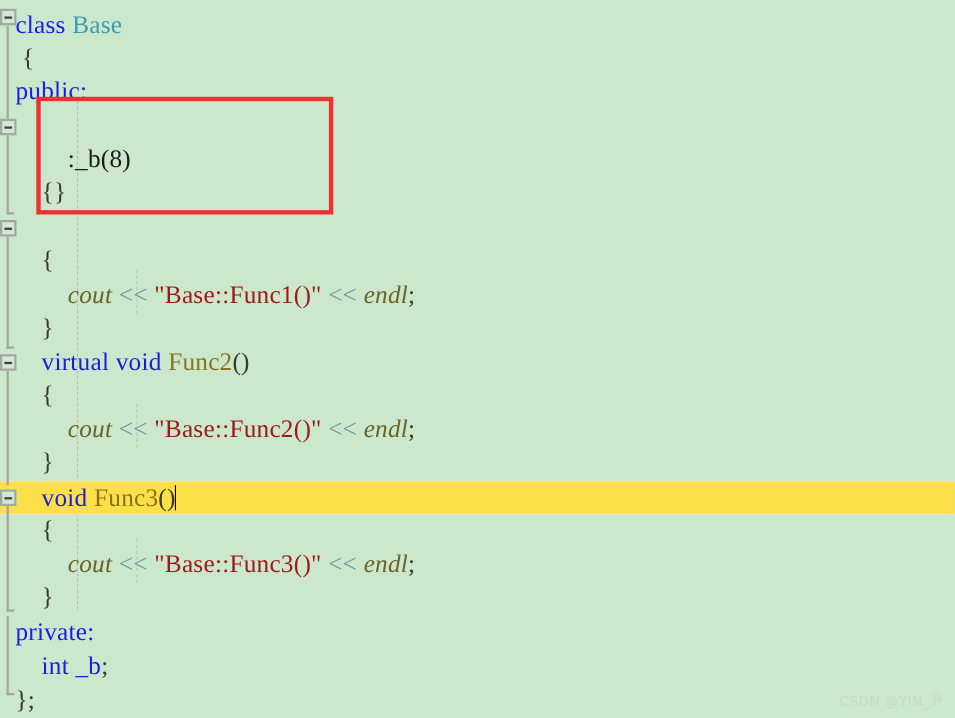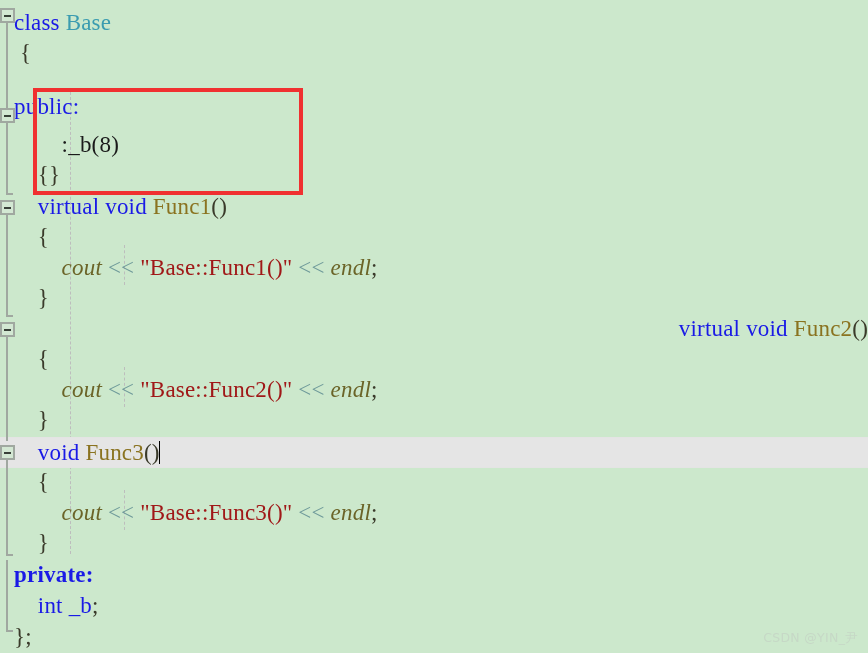--- a/index.html
+++ b/index.html
@@ -85,21 +85,21 @@
     width: 868px;
     height: 30.5px;
     line-height: 30.5px;
     font-size: 23px;
     white-space: pre;
     letter-spacing: 0.2px;
   }
   .line .txt { padding-left: 14px; display: inline-block; }
 
   .line.current {
-    background: #e5e5e5;
+    background: #fde047;
     border-top: 1px solid #e4e4e4;
     border-bottom: 1px solid #e4e4e4;
     box-sizing: border-box;
   }
 
   
   .kw    { color: #1a1ae6; }
   .type  { color: #3b9cb0; }
   .fn    { color: #8a7320; }
   .str   { color: #a01818; }
@@ -165,36 +165,35 @@
   <div class="code-layer" id="guides">
       <div class="indent-guide" style="left: 70px; top: 92px; height: 462px;"></div>
       <div class="indent-guide" style="left: 124px; top: 245px; height: 40px;"></div>
       <div class="indent-guide" style="left: 124px; top: 367px; height: 40px;"></div>
       <div class="indent-guide" style="left: 124px; top: 490px; height: 40px;"></div>
     </div>
 
   <div class="code-layer" id="lines">
       <div class="line" style="top: 8px;"><span class="txt"><span class="kw">class</span><span class="plain"> </span><span class="type">Base</span></span></div>
       <div class="line" style="top: 38px;"><span class="txt"><span class="punct"> {</span></span></div>
-      <div class="line" style="top: 68px; margin-top: 24px;"><span class="txt"><span class="kw">public:</span></span></div>
+      <div class="line" style="top: 68px;"><span class="txt"><span class="kw">public:</span></span></div>
       <div class="line" style="top: 130px;"><span class="txt"><span class="plain">        :_b(8)</span></span></div>
       <div class="line" style="top: 160px;"><span class="txt"><span class="punct">    {}</span></span></div>
-      <div class="line" style="top: 192px;"><span class="txt"><span class="kw">    virtual void </span><span class="fn">Func1</span><span class="punct">()</span></span></div>
       <div class="line" style="top: 222px;"><span class="txt"><span class="punct">    {</span></span></div>
       <div class="line" style="top: 253px;"><span class="txt"><span class="id">        cout </span><span class="op">&lt;&lt;</span><span class="plain"> </span><span class="str">"Base::Func1()"</span><span class="plain"> </span><span class="op">&lt;&lt;</span><span class="plain"> </span><span class="id">endl</span><span class="punct">;</span></span></div>
       <div class="line" style="top: 283px;"><span class="txt"><span class="punct">    }</span></span></div>
-      <div class="line" style="top: 314px; text-align: right;"><span class="txt"><span class="kw">    virtual void </span><span class="fn">Func2</span><span class="punct">()</span></span></div>
+      <div class="line" style="top: 314px;"><span class="txt"><span class="kw">    virtual void </span><span class="fn">Func2</span><span class="punct">()</span></span></div>
       <div class="line" style="top: 344px;"><span class="txt"><span class="punct">    {</span></span></div>
       <div class="line" style="top: 375px;"><span class="txt"><span class="id">        cout </span><span class="op">&lt;&lt;</span><span class="plain"> </span><span class="str">"Base::Func2()"</span><span class="plain"> </span><span class="op">&lt;&lt;</span><span class="plain"> </span><span class="id">endl</span><span class="punct">;</span></span></div>
       <div class="line" style="top: 405px;"><span class="txt"><span class="punct">    }</span></span></div>
       <div class="line current" style="top: 437px;"><span class="txt"><span class="kw">    void </span><span class="fn">Func3</span><span class="punct">()</span><span class="caret"></span></span></div>
       <div class="line" style="top: 467px;"><span class="txt"><span class="punct">    {</span></span></div>
       <div class="line" style="top: 498px;"><span class="txt"><span class="id">        cout </span><span class="op">&lt;&lt;</span><span class="plain"> </span><span class="str">"Base::Func3()"</span><span class="plain"> </span><span class="op">&lt;&lt;</span><span class="plain"> </span><span class="id">endl</span><span class="punct">;</span></span></div>
       <div class="line" style="top: 528px;"><span class="txt"><span class="punct">    }</span></span></div>
-      <div class="line" style="top: 560px; font-weight: bold;"><span class="txt"><span class="kw">private:</span></span></div>
+      <div class="line" style="top: 560px;"><span class="txt"><span class="kw">private:</span></span></div>
       <div class="line" style="top: 591px;"><span class="txt"><span class="kw">    int</span><span class="plain"> </span><span class="kw">_b</span><span class="punct">;</span></span></div>
       <div class="line" style="top: 622px;"><span class="txt"><span class="punct">};</span></span></div>
     </div>
 
   <div class="annot-rect" id="annot" style="left: 33px; top: 88px; width: 270px; height: 107px; border-color: rgb(240, 48, 48);"></div>
 
   <div class="watermark">CSDN @YIN_尹</div>
 
 </div>
 

